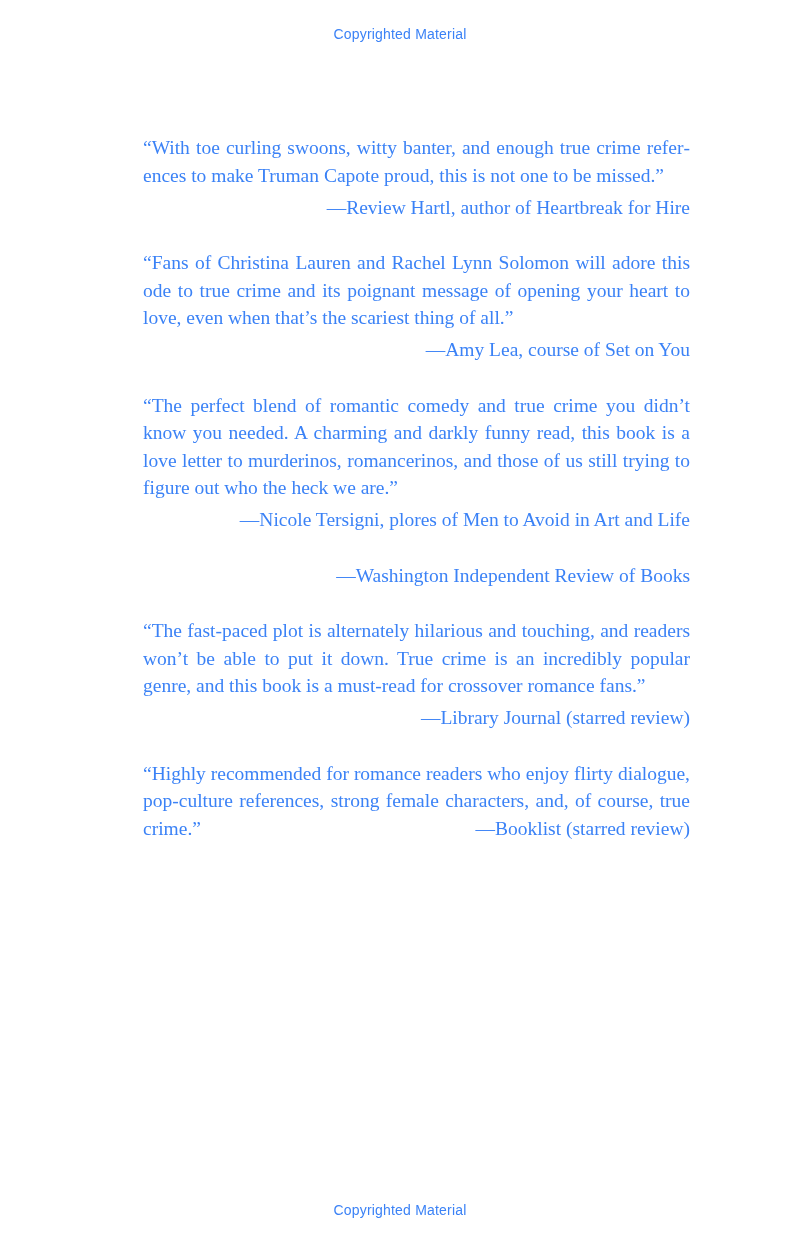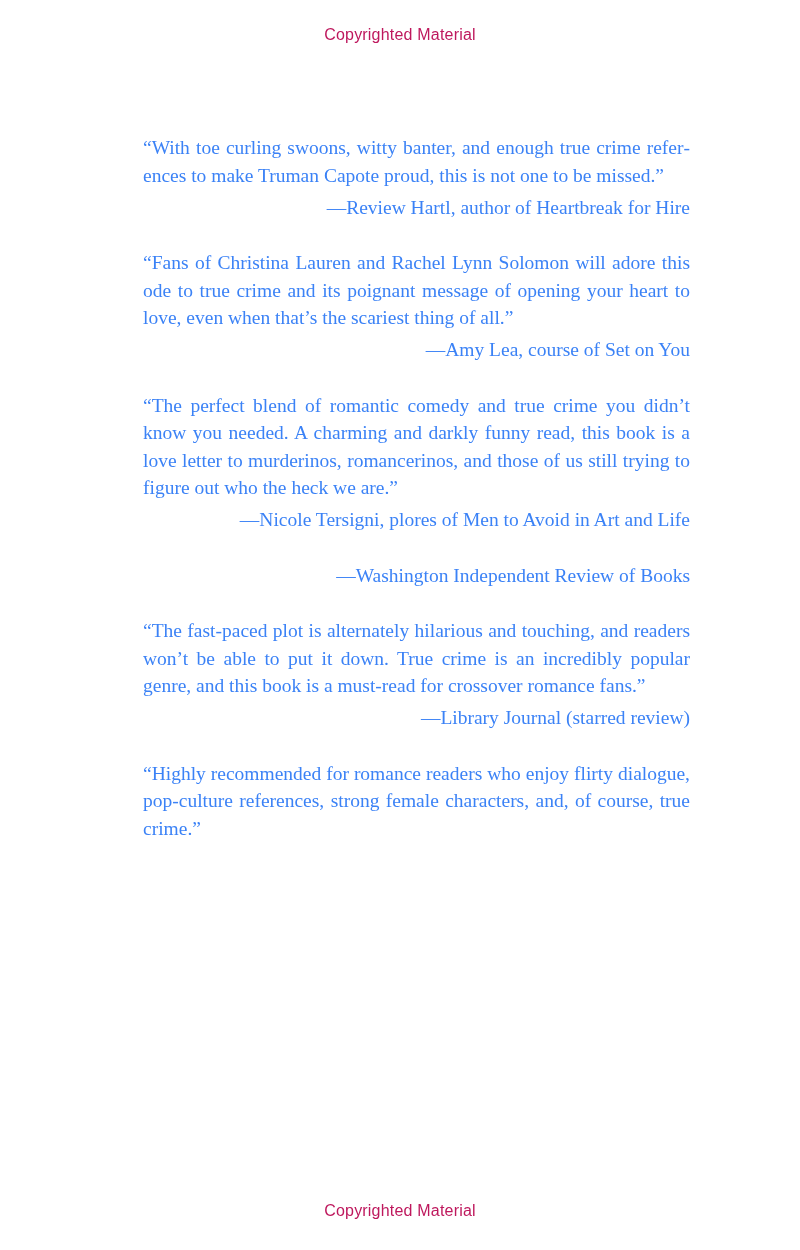--- a/index.html
+++ b/index.html
@@ -14,23 +14,23 @@
     background: #ffffff;
     overflow: hidden;
     font-family: "Liberation Serif", "DejaVu Serif", serif;
   }
   .notice {
     position: absolute;
     left: 0;
     right: 0;
     text-align: center;
     font-family: "Liberation Sans", "DejaVu Sans", sans-serif;
-    font-size: 16px;
+    font-size: 14px;
     letter-spacing: 0.2px;
-    color: #be185d;
+    color: #3b82f6;
   }
   .notice.top { top: 26px; }
   .notice.bottom { top: 1202px; }
   .content {
     position: absolute;
     top: 134px;
     left: 143px;
     width: 547px;
     font-size: 19.5px;
     line-height: 27.5px;
@@ -78,20 +78,20 @@
     <div class="quote-block">
       <p class="attribution"><span>—</span><span class="it">Washington Independent Review of Books</span><span></span></p>
     </div>
 
     <div class="quote-block">
       <p class="quote-text">“The fast-paced plot is alternately hilarious and touching, and readers won’t be able to put it down. True crime is an incredibly popular genre, and this book is a must-read for crossover romance fans.”</p>
       <p class="attribution"><span>—</span><span class="it">Library Journal</span><span> (starred review)</span></p>
     </div>
 
     <div class="quote-block">
-      <p class="quote-text"><span>“Highly recommended for romance readers who enjoy flirty dialogue, pop-culture references, strong female characters, and, of course, true crime.”</span></p>
+      <p class="quote-text"><span>“Highly recommended for romance readers who enjoy flirty dialogue, pop-culture references, strong female characters, and, of course, true crime.”</span><span class="attribution-inline"><span>—</span><span class="it">Booklist</span><span> (starred review)</span></span></p>
     </div>
 
   </div>
 
   <div class="notice bottom">Copyrighted Material</div>
 
 </div>
 
 </body></html>

